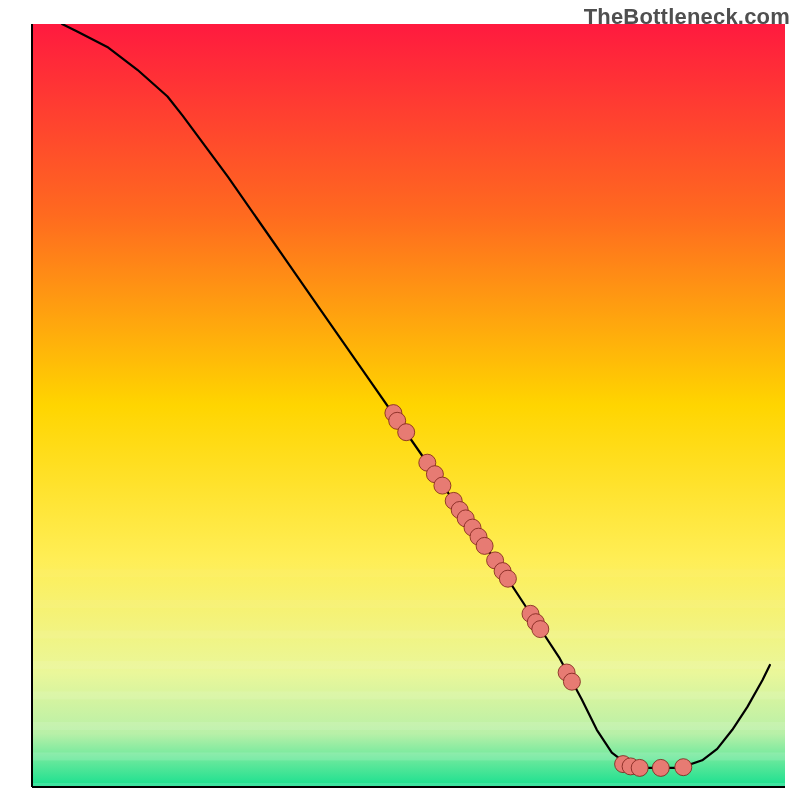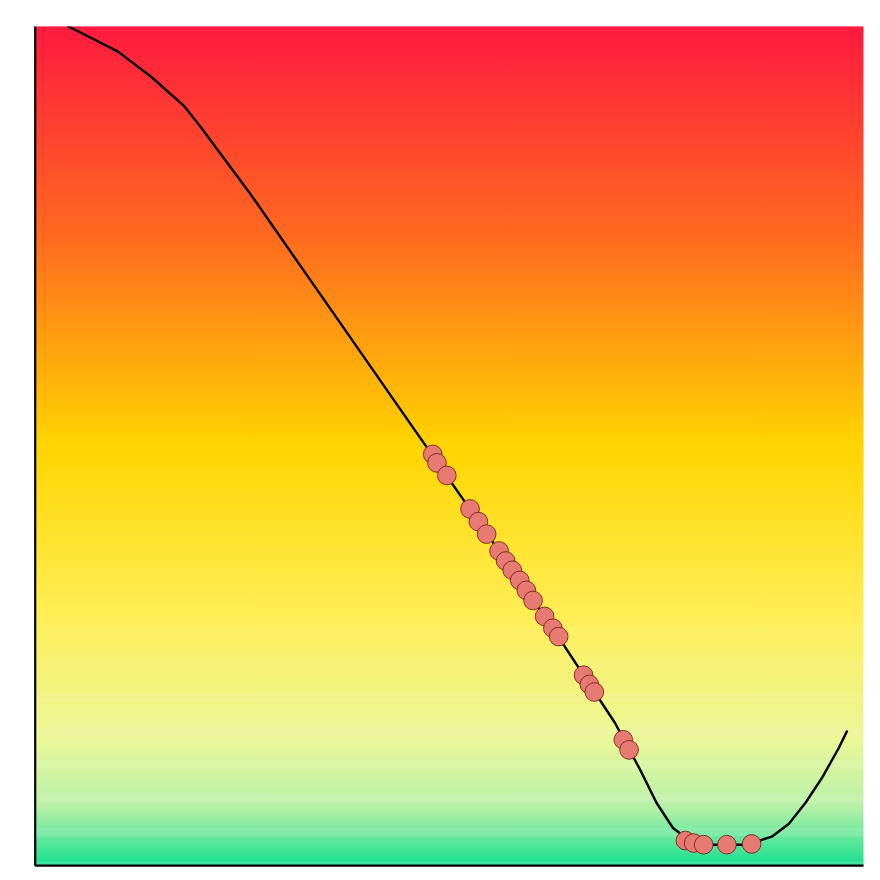--- a/index.html
+++ b/index.html
@@ -92,13 +92,14 @@
         <circle cx="660.8" cy="767.9" r="8.5" fill="#e77b73" stroke="#7a1f18" stroke-width="0.8"></circle>
         <circle cx="683.3" cy="767.2" r="8.5" fill="#e77b73" stroke="#7a1f18" stroke-width="0.8"></circle>
       </g>
 
     <g id="axes">
         <line x1="32" y1="24" x2="32" y2="787" stroke="#000000" stroke-width="2"></line>
         <line x1="32" y1="787" x2="785" y2="787" stroke="#000000" stroke-width="2"></line>
       </g>
   </svg>
 
+  <div class="watermark">TheBottleneck.com</div>
 </div>
 
 </body></html>

